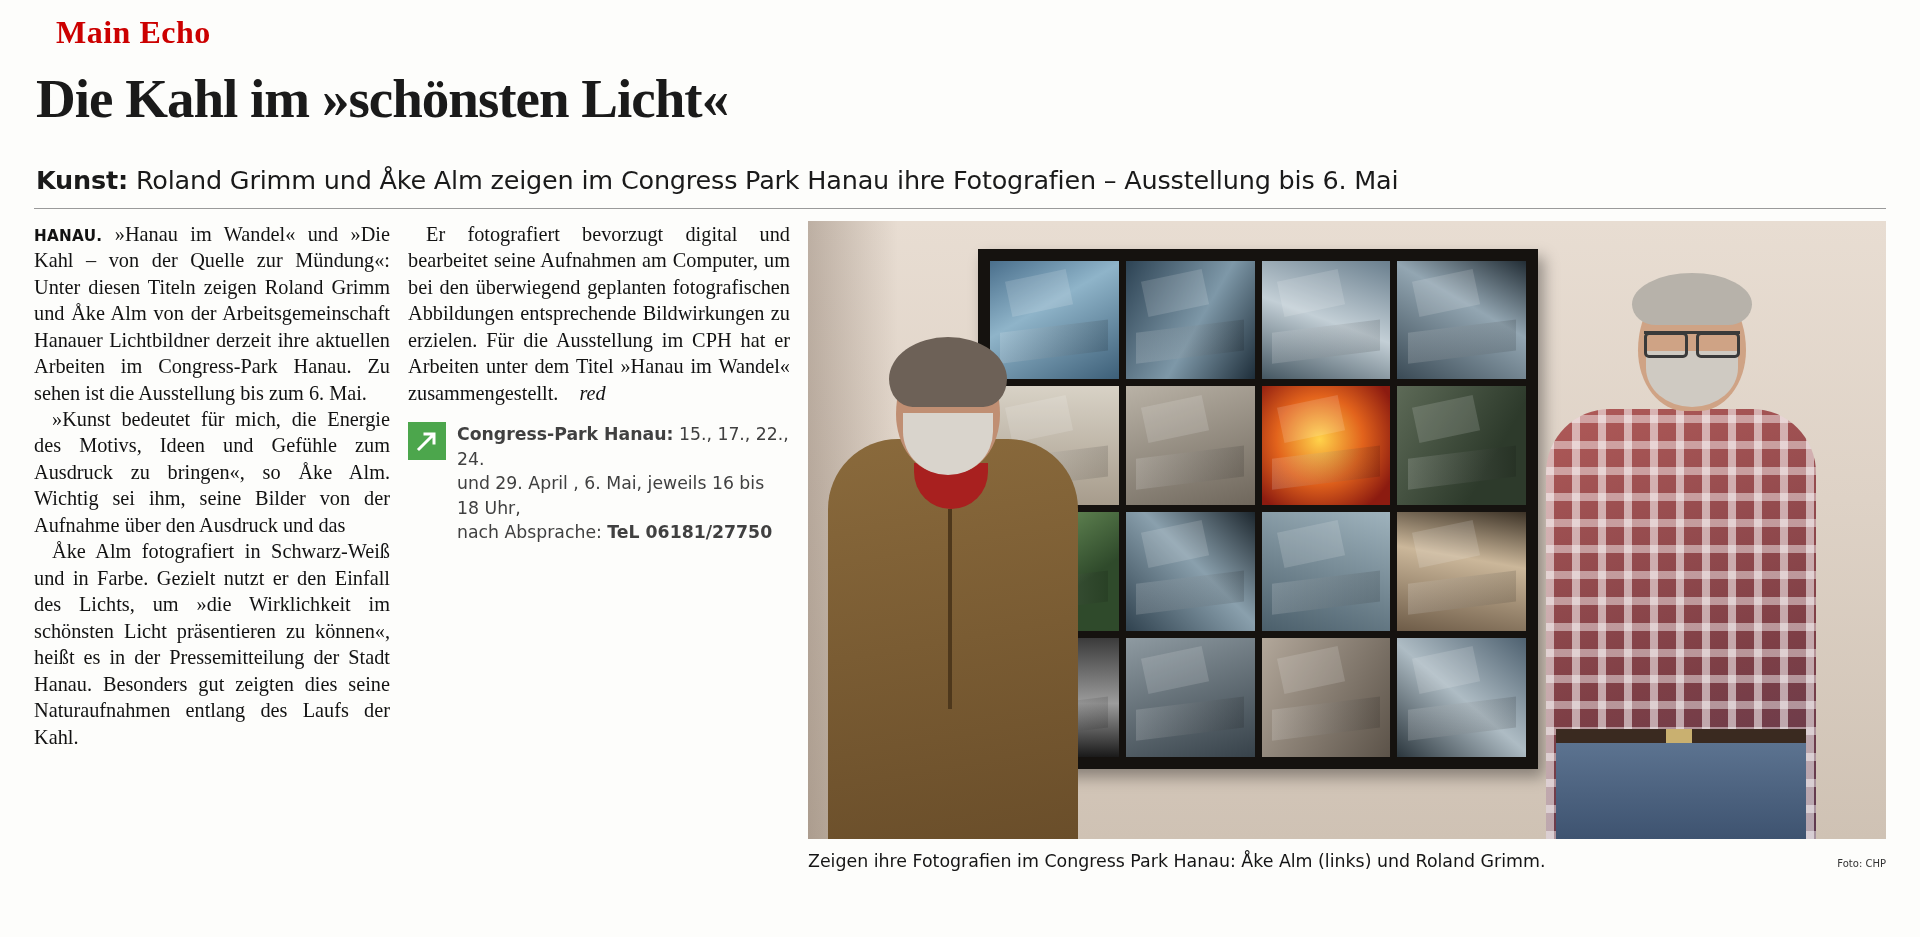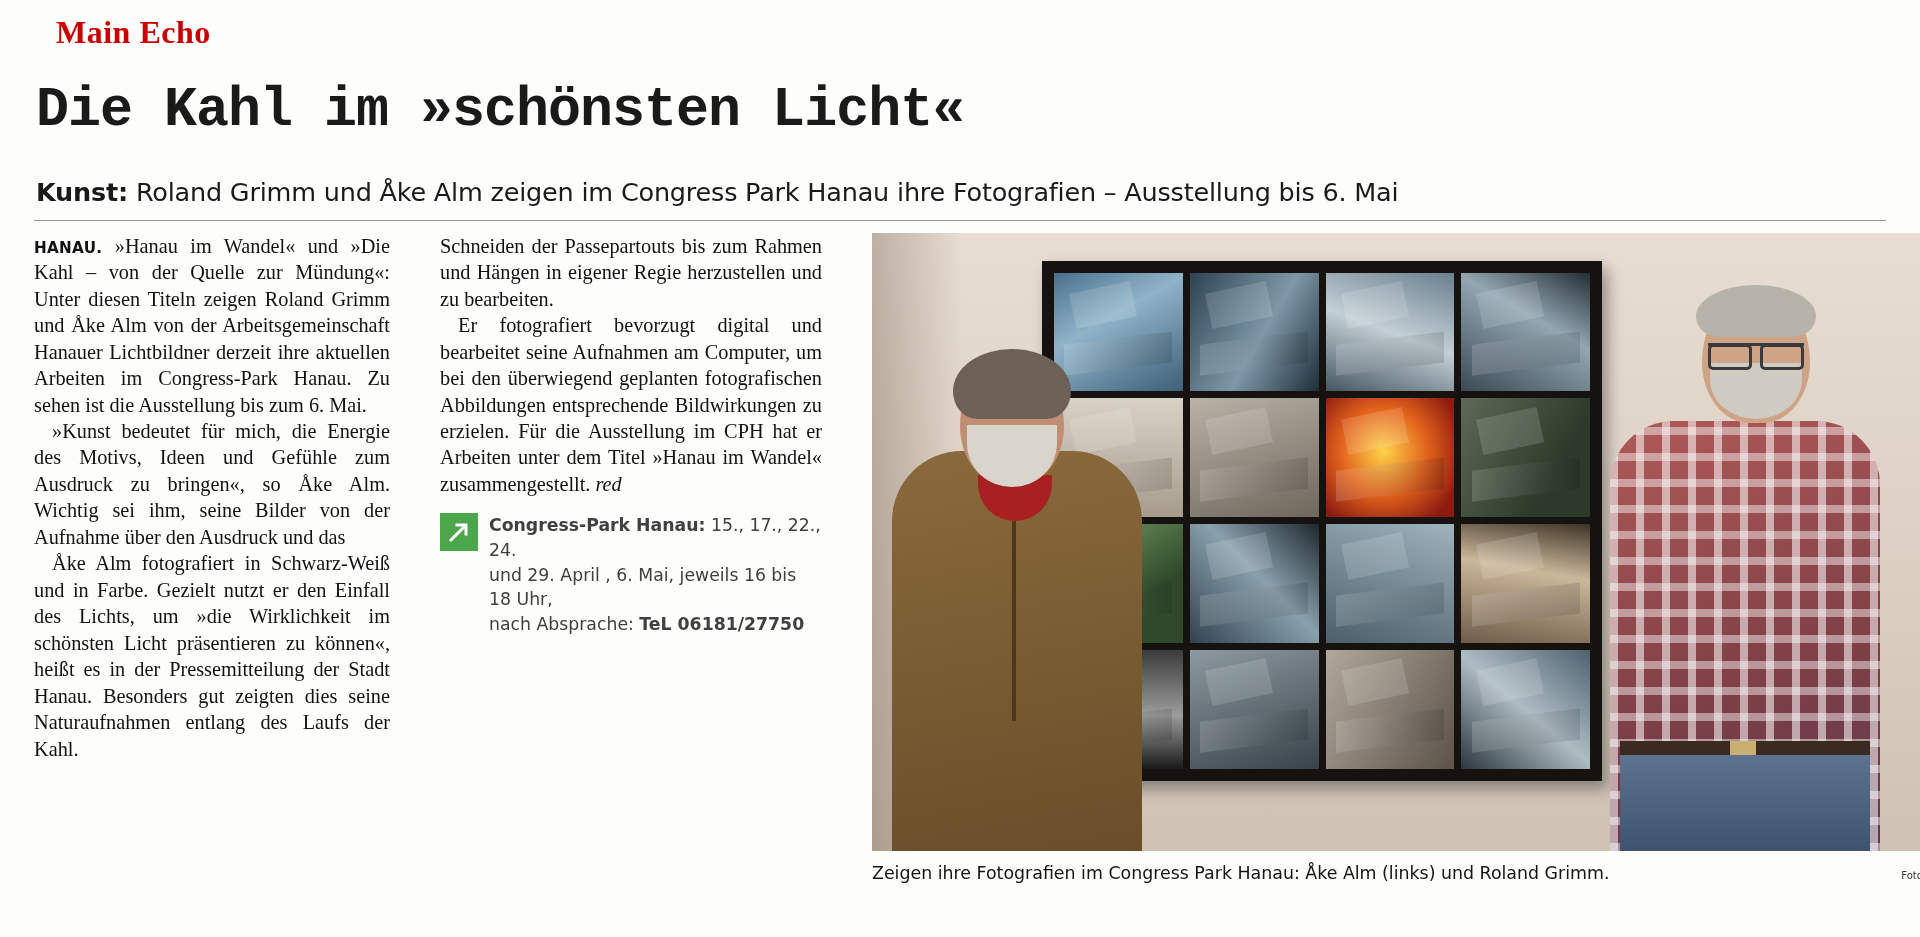--- a/index.html
+++ b/index.html
@@ -26,27 +26,27 @@
     font-family: "Liberation Serif", serif;
     font-weight: bold;
     font-size: 32px;
     color: #cc0000;
     letter-spacing: 0.5px;
     padding-top: 16px;
     padding-left: 22px;
     line-height: 1.0;
   }
   .headline {
-    font-family: Liberation Mono, monospace;
+    font-family: Liberation Serif, serif;
     font-weight: bold;
     font-size: 55px;
     letter-spacing: -1px;
     color: #1a1a1a;
     padding-left: 2px;
-    margin-top: 34px;
+    margin-top: 22px;
     line-height: 1.05;
   }
   .subhead {
     font-family: "DejaVu Sans", sans-serif;
     font-size: 25.5px;
     color: #1a1a1a;
     margin-top: 20px;
     padding-left: 2px;
     letter-spacing: -0.2px;
   }
@@ -56,21 +56,20 @@
   .rule {
     border: 0;
     border-top: 1.5px solid #9a9a9a;
     margin: 13px 0 0 0;
     width: 100%;
   }
   .columns {
     display: flex;
     margin-top: 12px;
     align-items: flex-start;
-    gap: 32px;
   }
   .col {
     box-sizing: border-box;
   }
   .col1 {
     width: 374px;
     padding-right: 18px;
   }
   .col2 {
     width: 400px;
@@ -95,20 +94,21 @@
     text-indent: 0;
   }
   .dateline {
     font-family: "DejaVu Sans", sans-serif;
     font-size: 15.2px;
     font-weight: bold;
     letter-spacing: 0.3px;
   }
   .sig {
     font-style: italic;
+    margin-left: 16px;
   }
   .infobox {
     display: flex;
     margin-top: 16px;
     align-items: flex-start;
   }
   .infobox-icon {
     width: 38px;
     height: 38px;
     background: #4ca64c;
@@ -327,21 +327,20 @@
   <div class="columns">
 
     <div class="col col1 body-text">
       <p class="first"><span class="dateline">HANAU.</span> <span>»Hanau im Wandel« und »Die Kahl – von der Quelle zur Mündung«: Unter diesen Titeln zeigen Roland Grimm und Åke Alm von der Arbeitsgemeinschaft Hanauer Lichtbildner derzeit ihre aktuellen Arbeiten im Congress-Park Hanau. Zu sehen ist die Ausstellung bis zum 6. Mai.</span></p>
       <p>»Kunst bedeutet für mich, die Energie des Motivs, Ideen und Gefühle zum Ausdruck zu bringen«, so Åke Alm. Wichtig sei ihm, seine Bilder von der Aufnahme über den Ausdruck und das</p>
       <p>Åke Alm fotografiert in Schwarz-Weiß und in Farbe. Gezielt nutzt er den Einfall des Lichts, um »die Wirklichkeit im schönsten Licht präsentieren zu können«, heißt es in der Pressemitteilung der Stadt Hanau. Besonders gut zeigten dies seine Naturaufnahmen entlang des Laufs der Kahl.</p>
     </div>
 
     <div class="col col2">
       <div class="body-text">
-        <p class="first">Schneiden der Passepartouts bis zum Rahmen und Hängen in eigener Regie herzustellen und zu bearbeiten.</p>
         <p><span>Er fotografiert bevorzugt digital und bearbeitet seine Aufnahmen am Computer, um bei den überwiegend geplanten fotografischen Abbildungen entsprechende Bildwirkungen zu erzielen. Für die Ausstellung im CPH hat er Arbeiten unter dem Titel »Hanau im Wandel« zusammengestellt.</span> <span class="sig">red</span></p>
       </div>
 
       <div class="infobox">
         <div class="infobox-icon">
           <svg width="26" height="26" viewBox="0 0 26 26" aria-hidden="true">
             <path d="M5 21 L19 7 M11 6 L20 6 L20 15" stroke="#ffffff" stroke-width="3" fill="none" stroke-linecap="square"></path>
           </svg>
         </div>
         <div class="infobox-text">

